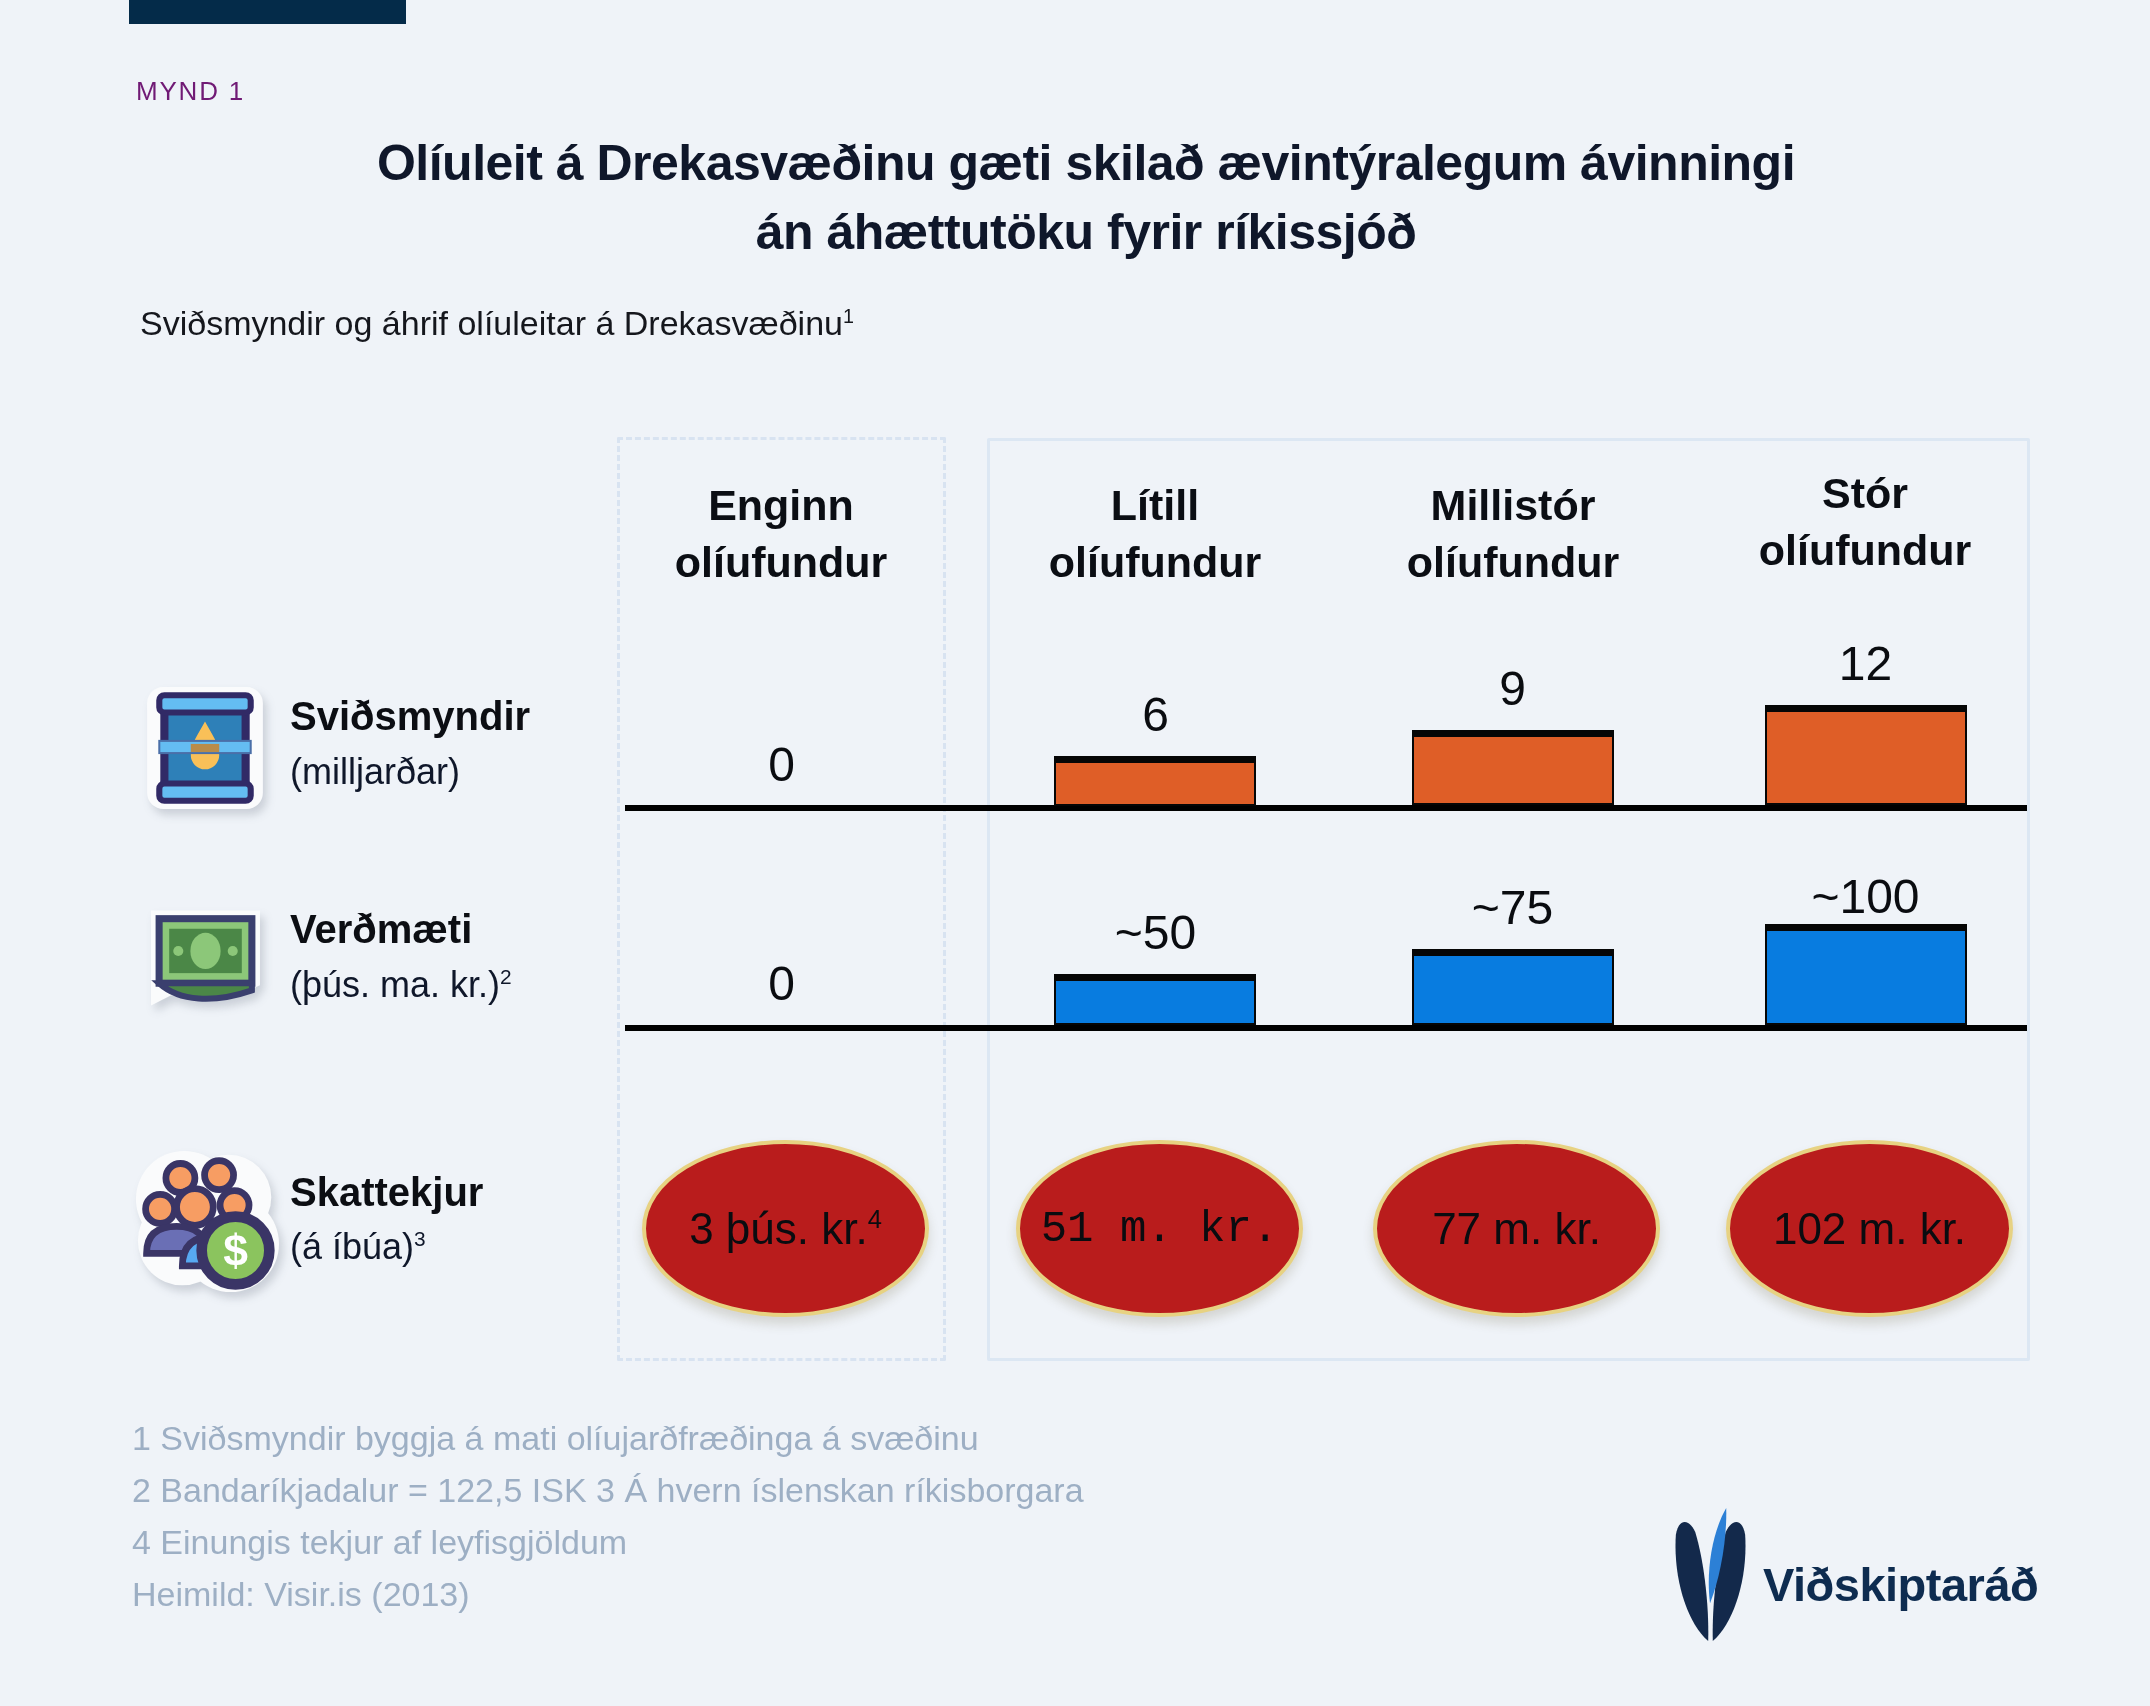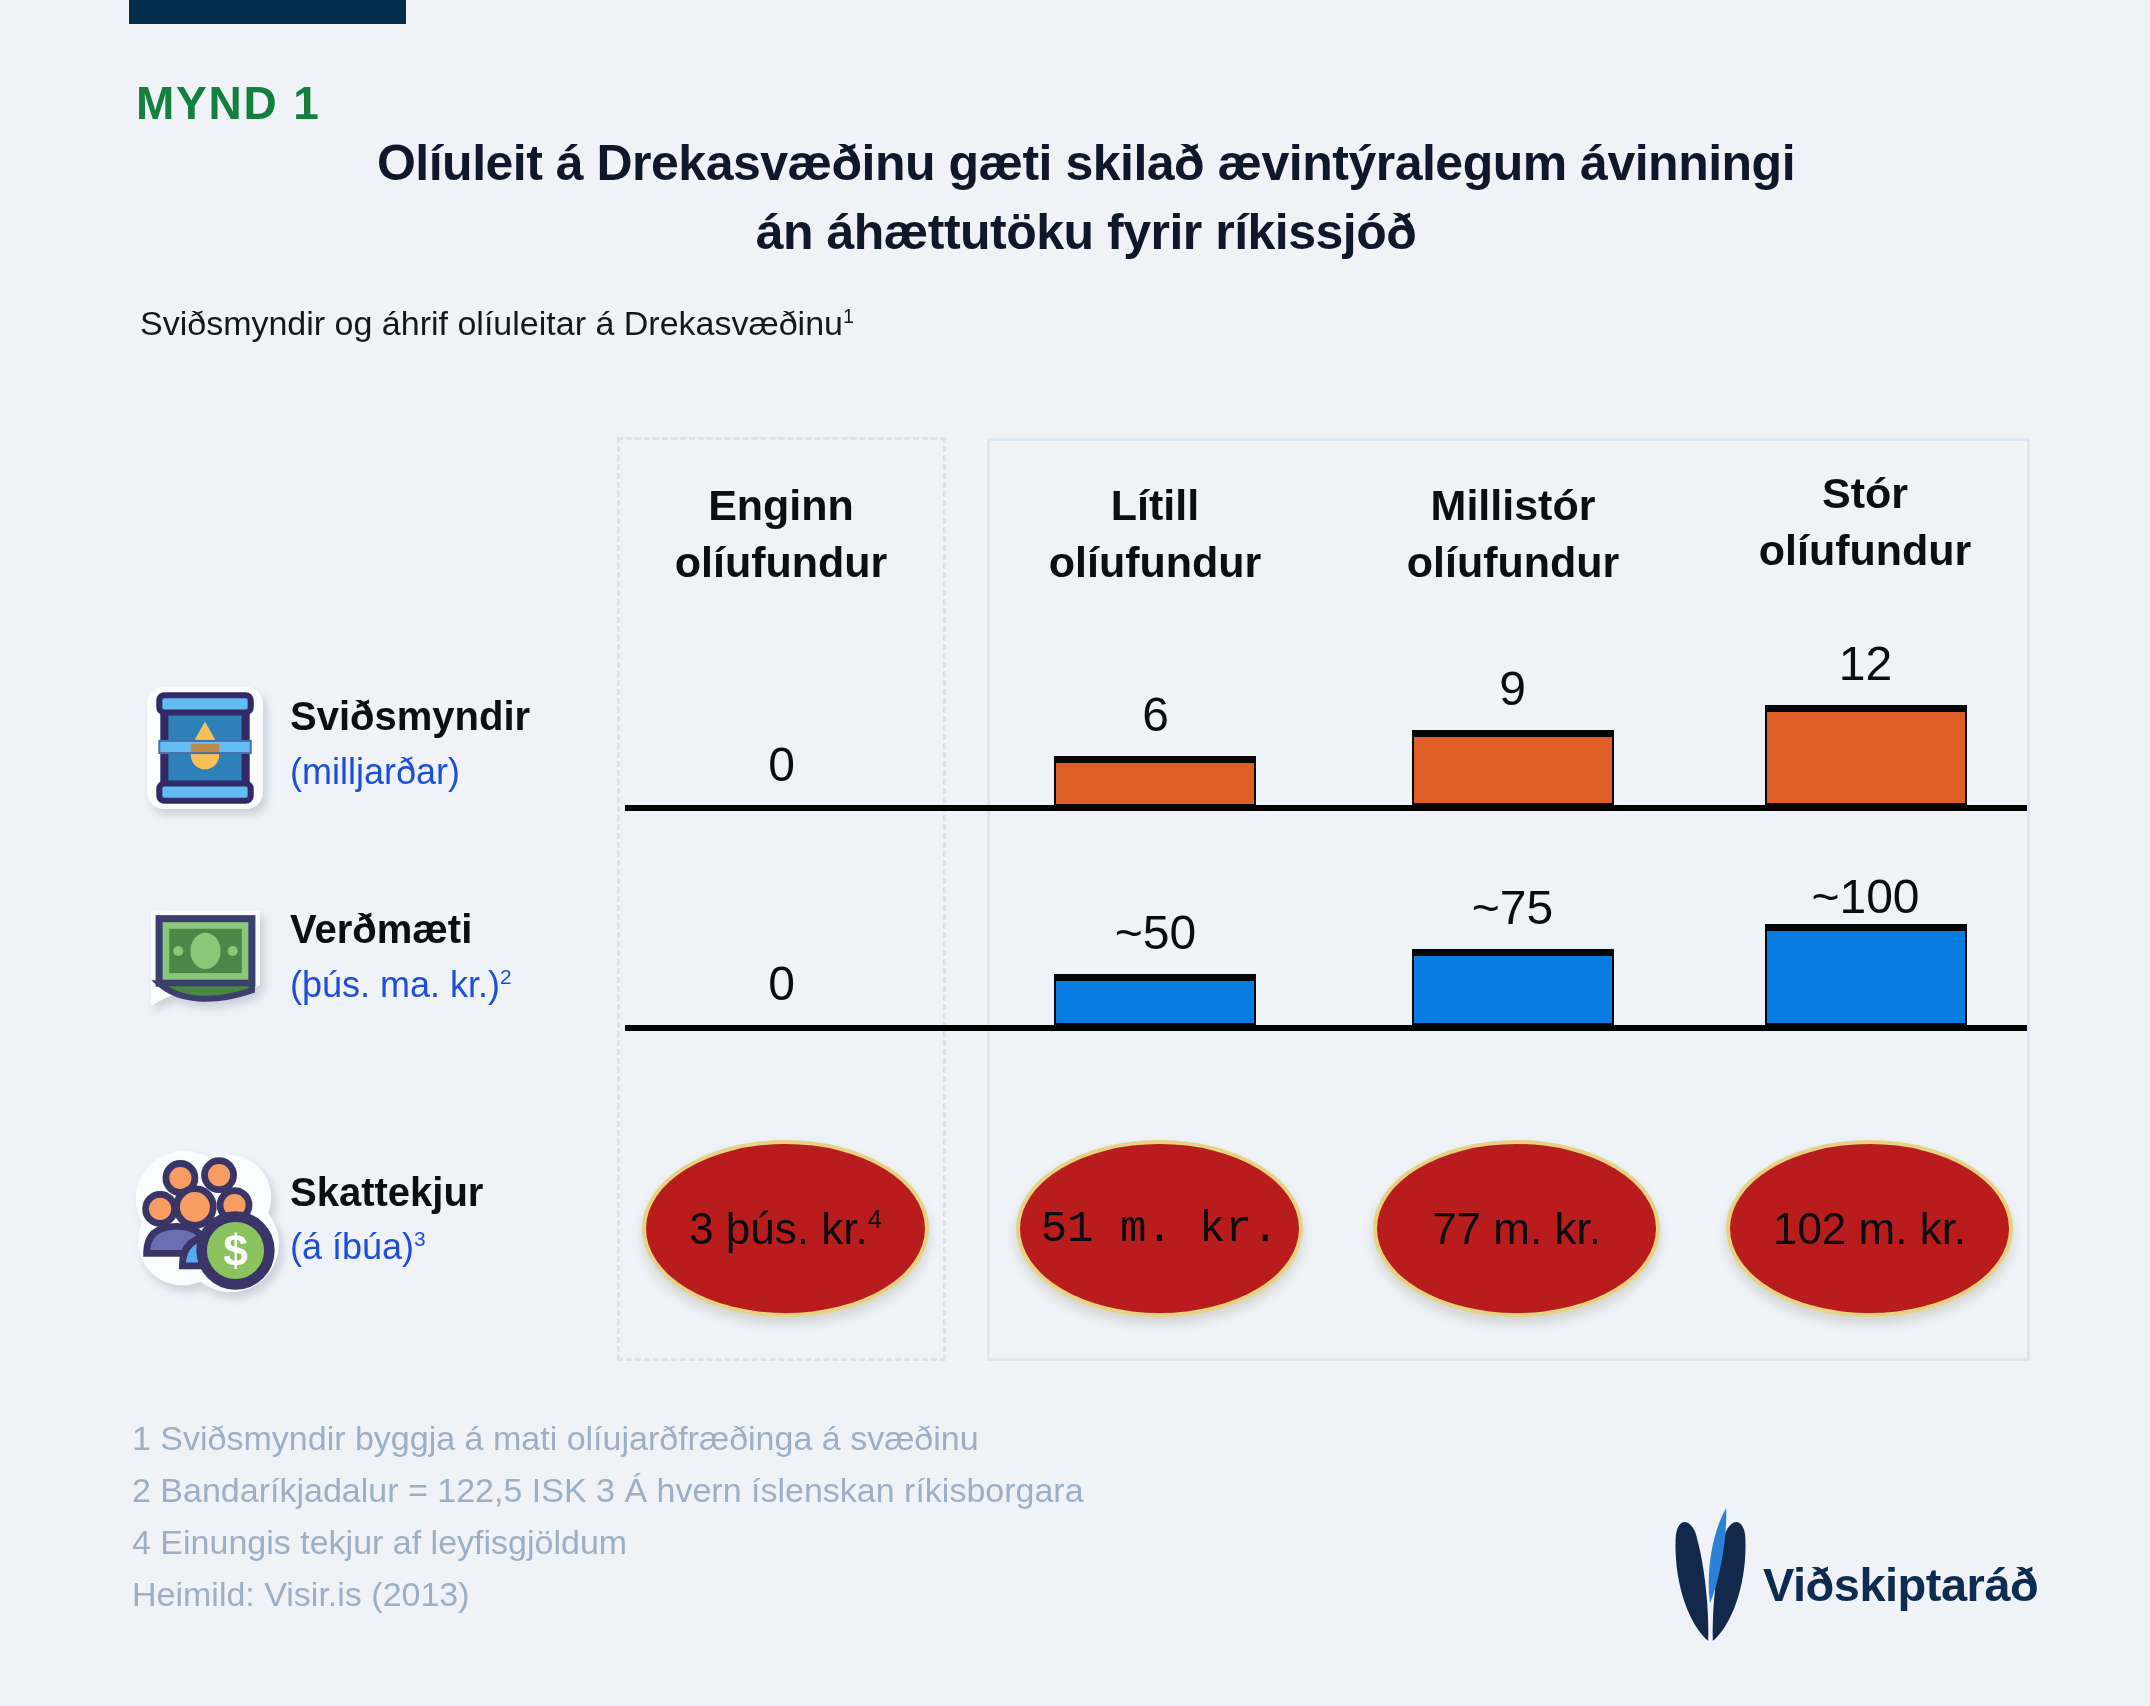--- a/index.html
+++ b/index.html
@@ -4,36 +4,36 @@
 <style>
   html,body{margin:0;padding:0;}
   body{
     width:2151px;height:1706px;position:relative;overflow:hidden;
     background:#eff3f8;
     font-family:"Liberation Sans", sans-serif;
     color:#15171d;
   }
   .abs{position:absolute;}
   .topbar{left:129px;top:0;width:277px;height:23.6px;background:#042b49;}
-  .mynd{left:136px;top:76px;font-size:46px;letter-spacing:1.8px;color:#15803d;font-weight:700;}
+  .mynd{left:136px;top:76px;font-size:26px;letter-spacing:1.8px;color:#701a75;font-weight:400;}
   .title{left:135px;top:129px;width:1902px;font-size:50px;line-height:69px;font-weight:700;color:#0f172a;letter-spacing:-0.5px;margin:0;text-align:center;}
   .subtitle{left:140px;top:304px;font-size:34px;color:#15171d;}
   .subtitle sup,.unit sup,.etext sup{font-size:58%;vertical-align:super;line-height:0;}
 
   .dashedbox{left:617px;top:437px;width:323px;height:918px;border:3.6px dashed #d8e3f1;border-radius:1.8px;}
   .solidbox{left:987px;top:438px;width:1037px;height:917px;border:3.6px solid #dce7f3;border-radius:1.8px;}
 
   .colh{width:326px;font-size:43px;line-height:57px;font-weight:700;color:#0b0e14;text-align:center;}
   .colh.c0{left:618px;top:477px;}
   .colh.c1{left:992px;top:477px;}
   .colh.c2{left:1350px;top:477px;}
   .colh.c3{left:1702px;top:465px;}
 
   .rowname{left:290px;font-size:40px;font-weight:700;color:#0c0e13;}
-  .unit{left:290px;font-size:36px;font-weight:400;color:#1d4ed8;}
+  .unit{left:290px;font-size:36px;font-weight:400;color:#0f172a;}
 
   .baseline{left:625px;width:1402px;height:6.3px;background:#000;}
   .bl0{top:805px;} .bl1{top:1025px;}
 
   .bar{box-sizing:border-box;border:2.3px solid #060606;border-top-width:7.2px;}
   .bar.s0{background:#df5e27;}
   .bar.s1{background:#087ce0;}
 
   .val{font-size:48px;color:#0a0c10;text-align:center;}
 

